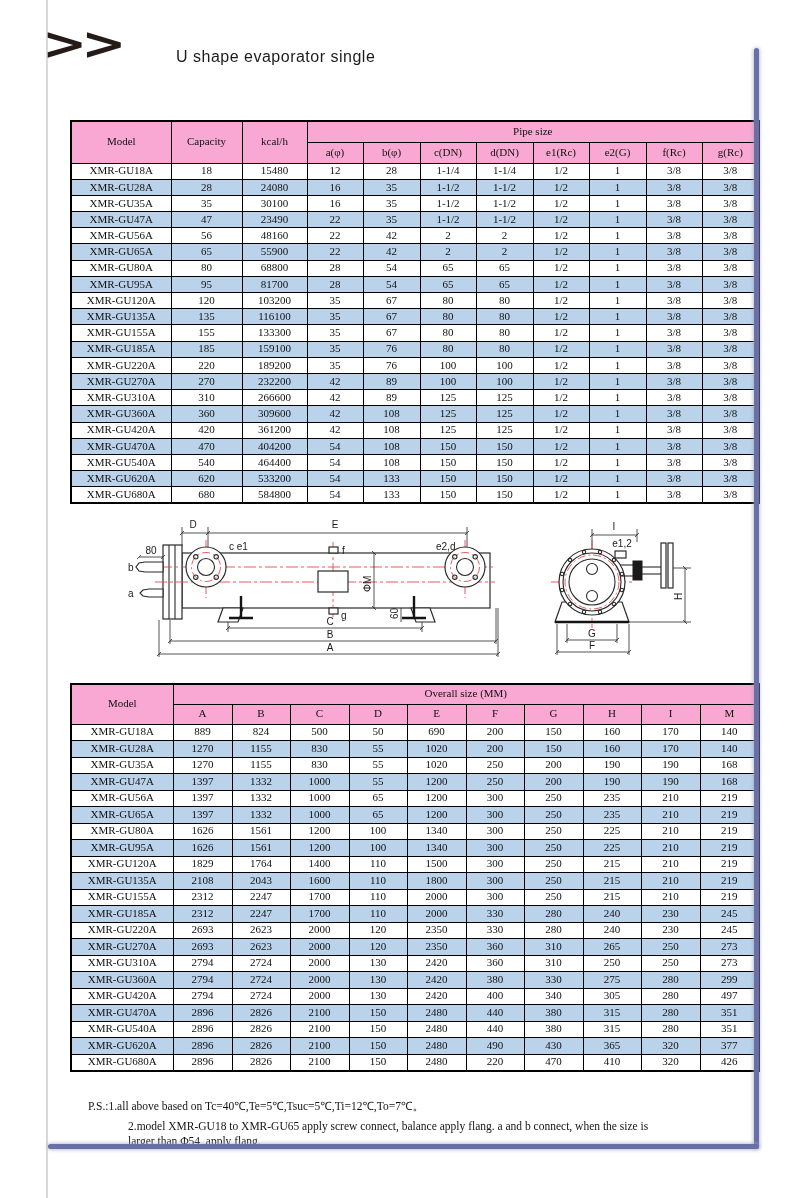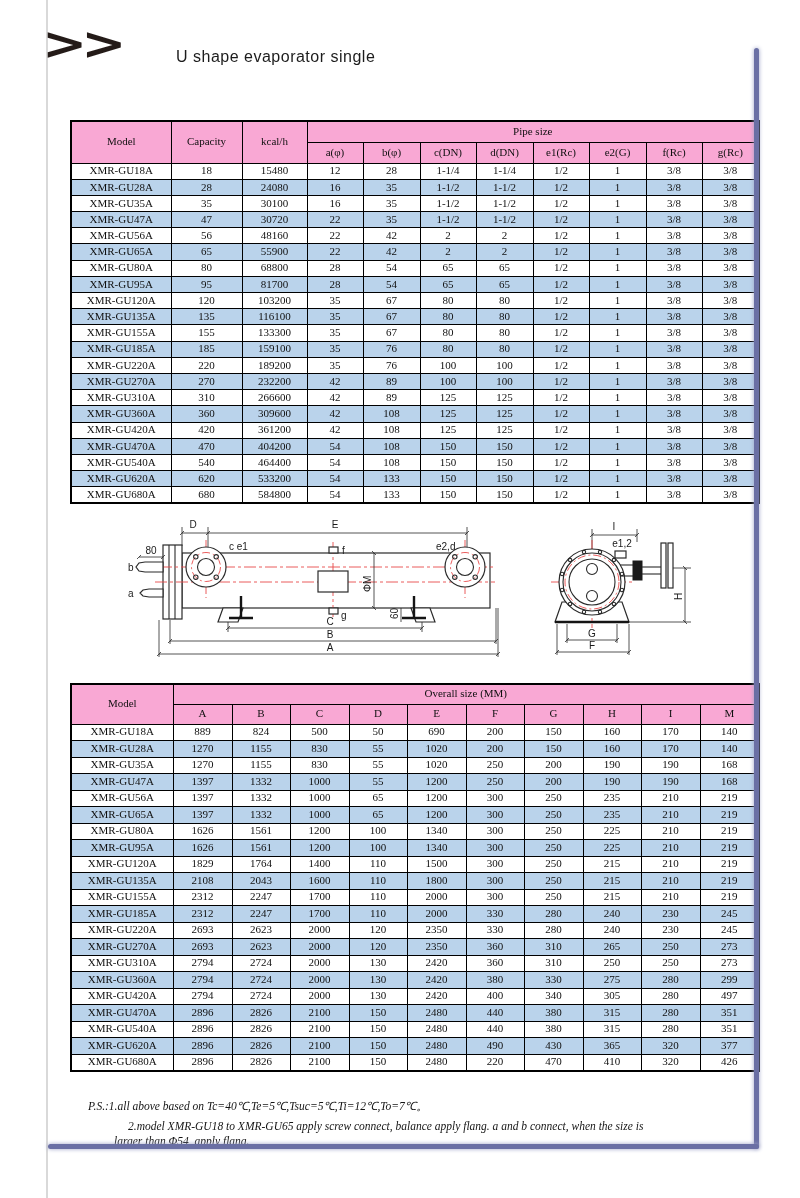--- a/index.html
+++ b/index.html
@@ -38,24 +38,24 @@
   #diagram { position:absolute; left:125px; top:512px; }
   #diagram .part  { fill:#ffffff; stroke:#2a2a2a; stroke-width:1.2; }
   #diagram .part2 { fill:none; stroke:#2a2a2a; stroke-width:1.1; }
   #diagram .pfill { fill:#1a1a1a; stroke:#1a1a1a; }
   #diagram .dim   { stroke:#2a2a2a; stroke-width:0.8; fill:none; }
   #diagram .red   { stroke:#e84b4b; stroke-width:0.9; fill:none; stroke-dasharray:12 3 3 3; }
   #diagram .redd  { stroke:#e84b4b; stroke-width:0.9; fill:none; stroke-dasharray:8 3 2 3; }
   #diagram .bracket { stroke:#141414; stroke-width:2.4; fill:none; }
   #diagram text { font-size:10px; font-family:"Liberation Sans",sans-serif; fill:#1a1a1a; }
   
-  .footnote { position:absolute; font-size:11.5px; color:#141414; white-space:nowrap;font-style:italic; }
+  .footnote { position:absolute; font-size:11.5px; color:#141414; white-space:nowrap; }
   #fn1 { left:88px;  top:1098px; }
   #fn2 { left:114px; top:1120px;margin-left:14px; }
-  #fn3 { left:114px; top:1135px;text-align:right; }
+  #fn3 { left:128px; top:1135px;text-align:right; }
 </style>
 </head>
 <body>
 
 <div class="edge-left"></div>
 <div class="edge-right"></div>
 <div class="edge-bottom"></div>
 
 <div class="chevrons">&gt;&gt;</div>
 <div class="page-title">U shape evaporator single</div>
@@ -128,21 +128,21 @@
         <td>1-1/2</td>
         <td>1-1/2</td>
         <td>1/2</td>
         <td>1</td>
         <td>3/8</td>
         <td>3/8</td>
       </tr>
       <tr class="alt">
         <td>XMR-GU47A</td>
         <td>47</td>
-        <td>30720</td>
+        <td>23490</td>
         <td>22</td>
         <td>35</td>
         <td>1-1/2</td>
         <td>1-1/2</td>
         <td>1/2</td>
         <td>1</td>
         <td>3/8</td>
         <td>3/8</td>
       </tr>
       <tr>

